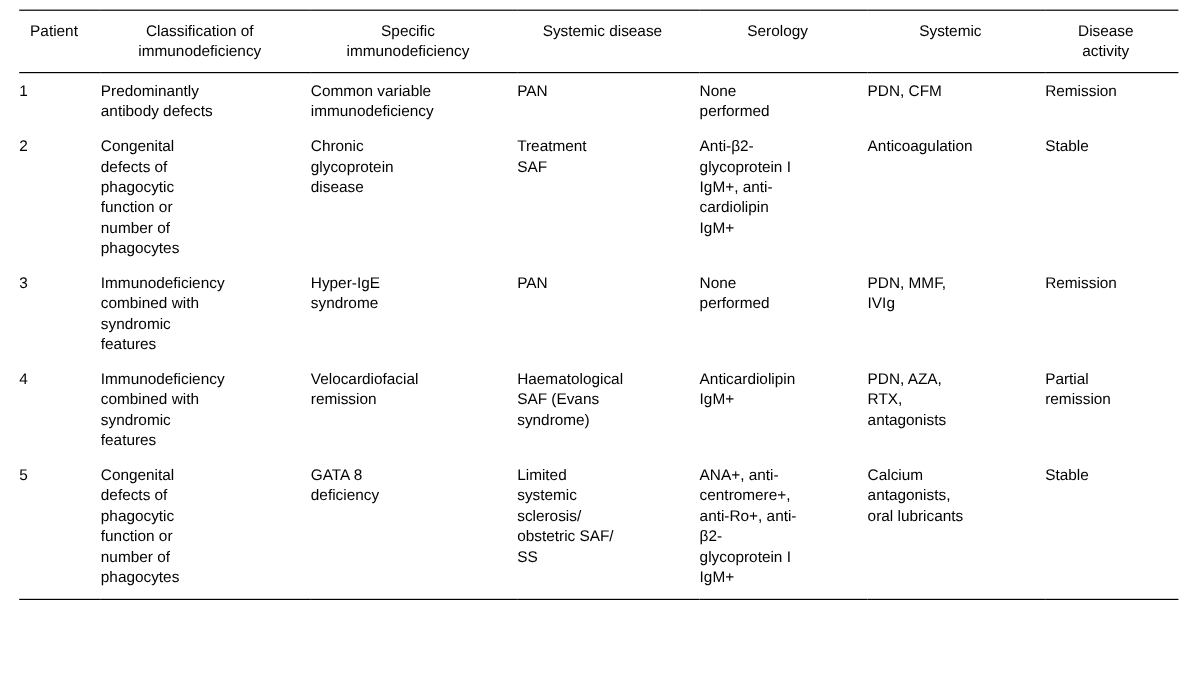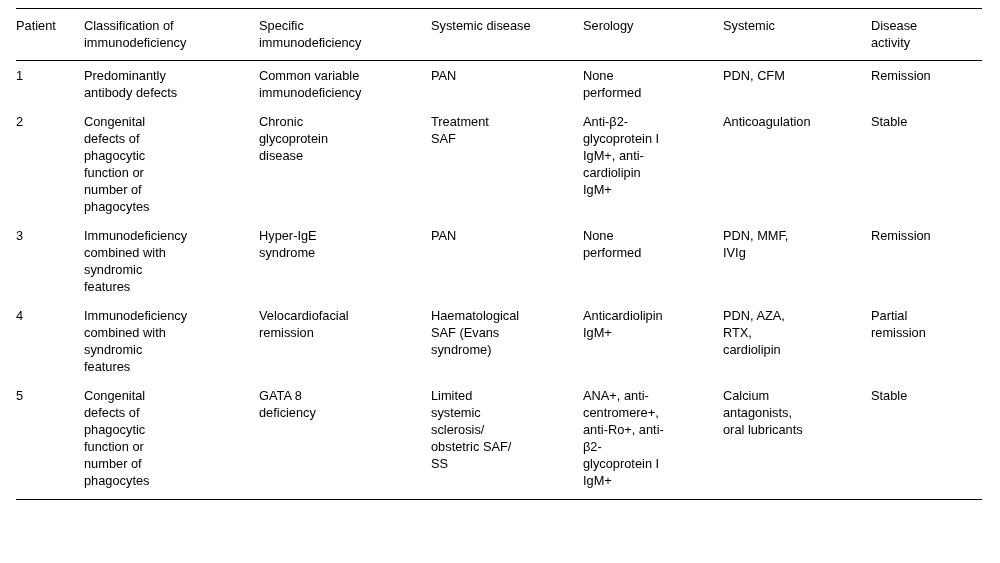--- a/index.html
+++ b/index.html
@@ -21,21 +21,21 @@
     box-sizing: border-box;
   }
   table.data-table {
     border-collapse: collapse;
     width: 966px;
     margin-left: 16px;
     margin-top: 8px;
     table-layout: fixed;
   }
   table.data-table thead th {
-    text-align: left;
+    text-align: center;
     font-weight: normal;
     font-size: 12.8px;
     line-height: 17px;
     vertical-align: top;
     padding: 8px 10px 9px 0;
     border-top: 1.3px solid #000;
     border-bottom: 1.1px solid #000;
   }
   table.data-table tbody td {
     text-align: left;
@@ -219,21 +219,21 @@
 SAF (Evans
 syndrome)</span>
           </td>
         <td>
             <span class="cell-text">Anticardiolipin
 IgM+</span>
           </td>
         <td>
             <span class="cell-text">PDN, AZA,
 RTX,
-cardiolipin</span>
+antagonists</span>
           </td>
         <td>
             <span class="cell-text">Partial
 remission</span>
           </td>
       </tr>
       <tr class="last-row">
         <td>
             <span class="cell-text">5</span>
           </td>

